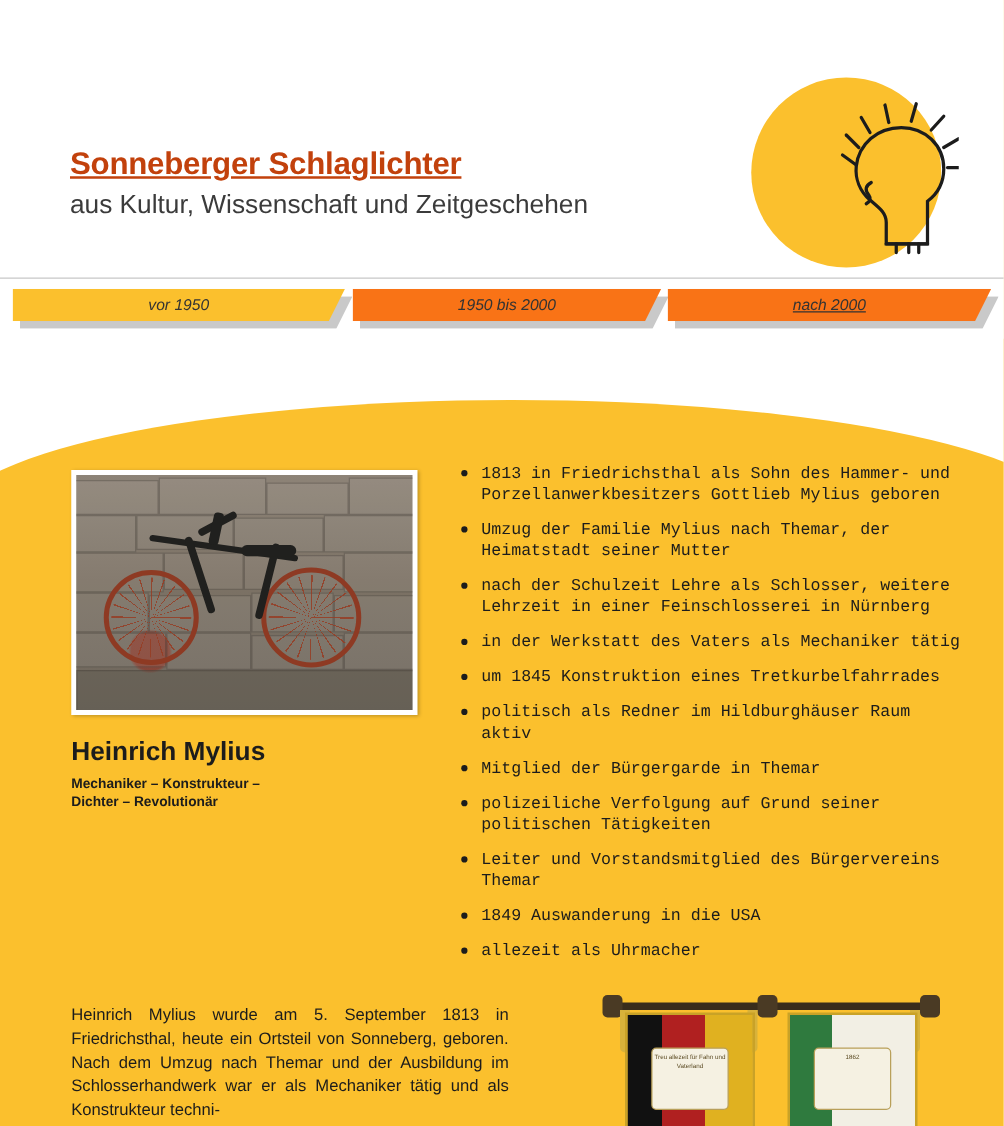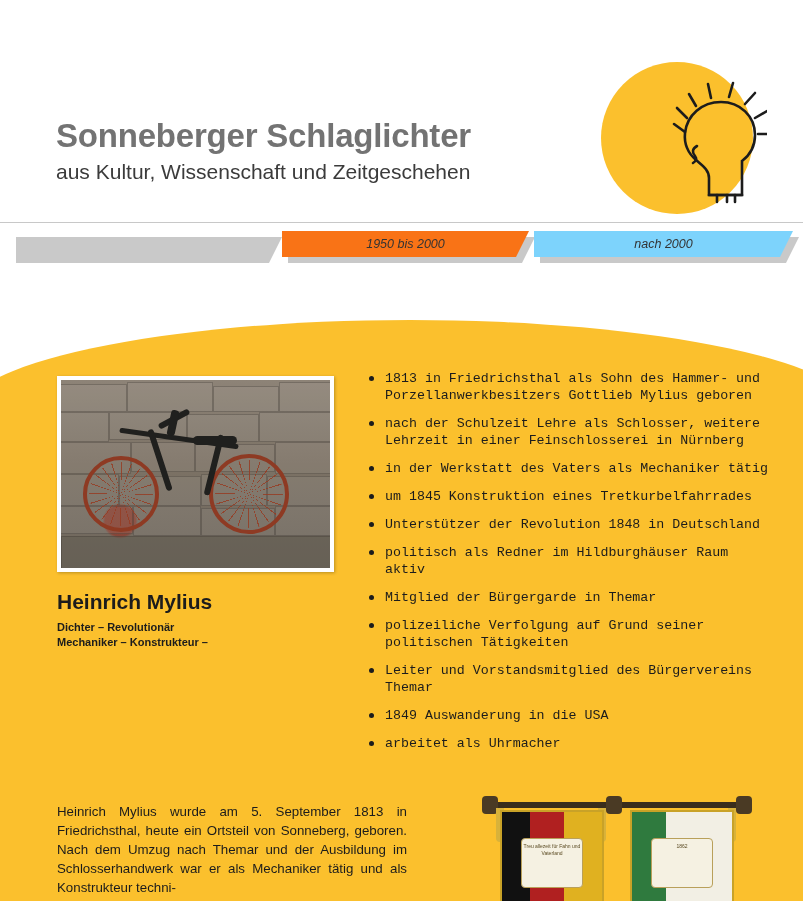--- a/index.html
+++ b/index.html
@@ -36,25 +36,26 @@
     top: 74px;
     width: 150px;
     height: 140px;
   }
   .header-titles {
     position: absolute;
     left: 56px;
     top: 118px;
   }
   .title-main {
-    font-size: 33px;
+    font-size: 25px;
     font-weight: bold;
-    color: #737373;
+    color: #c2410c;
     letter-spacing: -0.2px;
     line-height: 1.1;
+    text-decoration: underline;
   }
   .title-sub {
     font-size: 21px;
     color: #3b3b3b;
     margin-top: 6px;
     line-height: 1.1;
   }
 
   
   .nav-wrap {
@@ -84,21 +85,21 @@
   .nav-shadow {
     position: absolute;
     height: 26px;
     background: #c9c9c9;
     clip-path: polygon(0 0, 100% 0, calc(100% - 13px) 100%, 0 100%);
   }
   .nav-1 { left: 10px;  width: 266px; background: #fbc02d; }
   .nav-1s{ left: 16px; top: 6px; width: 266px; }
   .nav-2 { left: 282px; width: 247px; background: #f97316; }
   .nav-2s{ left: 288px; top: 6px; width: 247px; }
-  .nav-3 { left: 534px; width: 259px; background: #7dd3fc; }
+  .nav-3 { left: 534px; width: 259px; background: #f97316; text-decoration: underline; }
   .nav-3s{ left: 540px; top: 6px; width: 259px; }
 
   
   .body-area {
     position: absolute;
     left: 0;
     top: 270px;
     width: 803px;
     height: 631px;
     overflow: hidden;
@@ -312,20 +313,21 @@
     <div class="title-sub">aus Kultur, Wissenschaft und Zeitgeschehen</div>
   </div>
 </div>
 
 <div class="nav-wrap">
   <div class="nav-bar">
     <div class="nav-shadow nav-1s"></div>
     <div class="nav-shadow nav-2s"></div>
     <div class="nav-shadow nav-3s"></div>
 
+    <div class="nav-item nav-1">vor 1950</div>
     <div class="nav-item nav-2">1950 bis 2000</div>
     <div class="nav-item nav-3">nach 2000</div>
   </div>
 </div>
 
 <div class="body-area">
   <div class="yellow-bg"></div>
 
   <div class="photo-frame">
     <div class="photo-inner">
@@ -359,36 +361,36 @@
       <div class="bike-frame" style="left:96px;top:48px;width:6px;height:64px;transform:rotate(-18deg);"></div>
       <div class="bike-frame" style="left:150px;top:54px;width:6px;height:62px;transform:rotate(14deg);"></div>
       <div class="bike-frame" style="left:132px;top:56px;width:44px;height:9px;border-radius:5px;"></div>
       <div class="bike-frame" style="left:96px;top:36px;width:34px;height:6px;border-radius:4px;transform:rotate(-28deg);"></div>
       <div class="bike-frame" style="left:108px;top:30px;width:8px;height:26px;transform:rotate(12deg);"></div>
     </div>
   </div>
 
   <div class="person-name">Heinrich Mylius</div>
   <div class="person-role">
+    <div>Mechaniker – Konstrukteur –</div>
     <div>Dichter –  Revolutionär</div>
-    <div>Mechaniker – Konstrukteur –</div>
   </div>
 
   <ul class="bullet-list">
     <li>1813 in Friedrichsthal als Sohn des Hammer- und Porzellanwerkbesitzers Gottlieb Mylius geboren</li>
+    <li>Umzug der Familie Mylius nach Themar, der Heimatstadt seiner Mutter</li>
     <li>nach der Schulzeit Lehre als Schlosser, weitere Lehrzeit in einer Feinschlosserei in Nürnberg</li>
     <li>in der Werkstatt des Vaters als Mechaniker tätig</li>
     <li>um 1845 Konstruktion eines Tretkurbelfahrrades</li>
-    <li>Unterstützer der Revolution 1848 in Deutschland</li>
     <li>politisch als Redner im Hildburghäuser Raum aktiv</li>
     <li>Mitglied der Bürgergarde in Themar</li>
     <li>polizeiliche Verfolgung auf Grund seiner politischen Tätigkeiten</li>
     <li>Leiter und Vorstandsmitglied des Bürgervereins Themar</li>
     <li>1849 Auswanderung in die USA</li>
-    <li> arbeitet als Uhrmacher</li>
+    <li> allezeit als Uhrmacher</li>
   </ul>
 
   <div class="bottom-text">Heinrich Mylius wurde am 5. September 1813 in Friedrichsthal, heute ein Ortsteil von Sonneberg, geboren. Nach dem Umzug nach Themar und der Ausbildung im Schlosserhandwerk war er als Mechaniker tätig und als Konstrukteur techni-</div>
 
   <div class="banners">
     <div class="banner-pole"></div>
     <div class="banner-knob" style="left:4px;"></div>
     <div class="banner-knob" style="left:128px;"></div>
     <div class="banner-knob" style="left:258px;"></div>
     <div class="tassel" style="left:18px;"></div>

